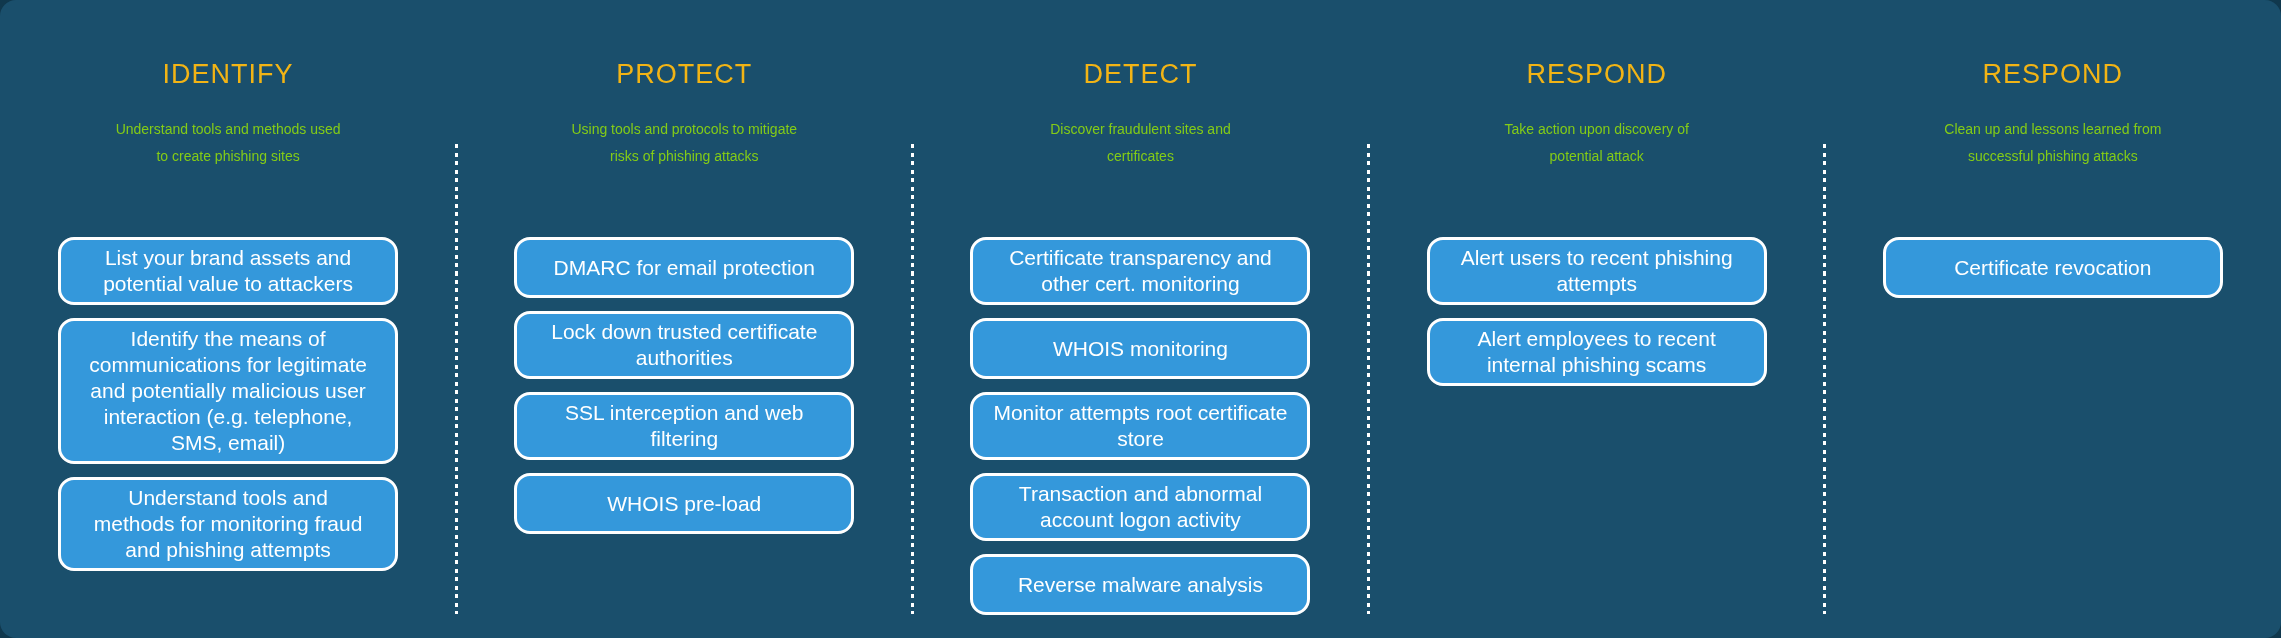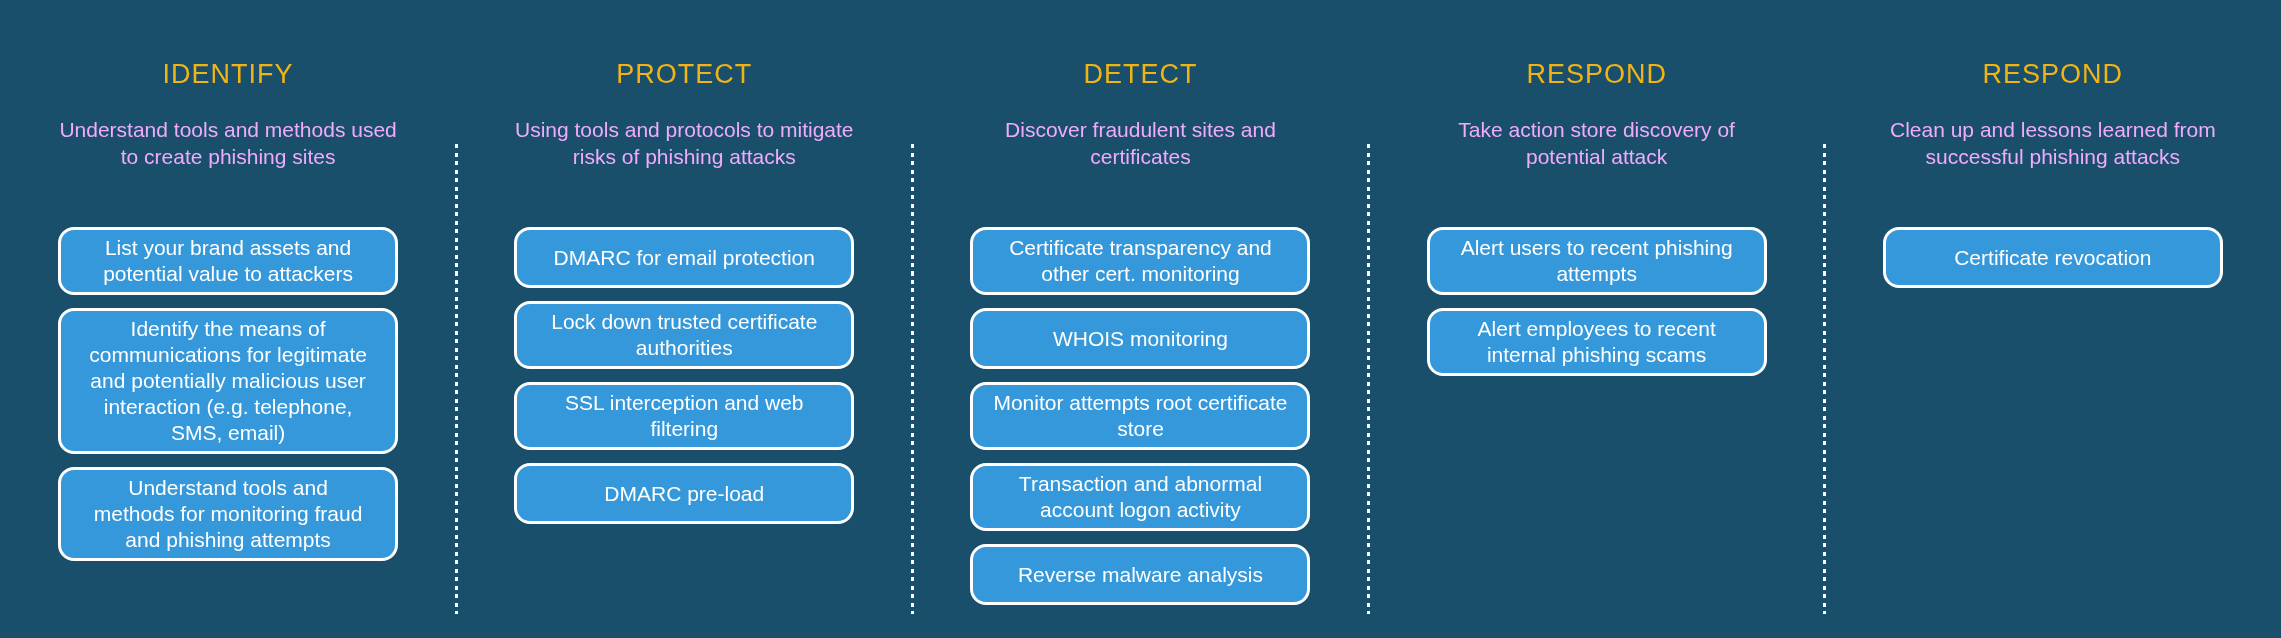--- a/index.html
+++ b/index.html
@@ -7,20 +7,21 @@
     padding: 0;
     background: #10384d;
   }
   .canvas {
     position: relative;
     width: 2281px;
     height: 638px;
     background: #1A4F6C;
     font-family: "Liberation Sans", sans-serif;
     overflow: hidden;
+    border-radius: 16px;
   }
   .columns {
     display: flex;
     height: 100%;
   }
   .column {
     flex: 0 0 456.2px;
     width: 456.2px;
     position: relative;
     text-align: center;
@@ -30,28 +31,28 @@
     padding-top: 58px;
     font-size: 27px;
     line-height: 32px;
     font-weight: normal;
     letter-spacing: 1px;
     color: #F2B415;
   }
   .col-sub {
     margin: 26px auto 0;
     max-width: 390px;
-    font-size: 21px;
+    font-size: 14px;
     line-height: 27px;
-    color: #f0abfc;
+    color: #84cc16;
     white-space: pre-line;
   }
   .boxes {
     position: absolute;
-    top: 227px;
+    top: 237px;
     left: 50%;
     transform: translateX(-50%);
     width: 340px;
   }
   .action-box {
     box-sizing: border-box;
     min-height: 61px;
     margin-bottom: 13px;
     background: #3498DB;
     border: 3px solid #FFFFFF;
@@ -104,21 +105,21 @@
     <section class="column">
       <h2 class="col-title">PROTECT</h2>
       <p class="col-sub">Using tools and protocols to mitigate
 risks of phishing attacks</p>
       <div class="boxes">
         <div class="action-box">DMARC for email protection</div>
         <div class="action-box">Lock down trusted certificate
 authorities</div>
         <div class="action-box">SSL interception and web
 filtering</div>
-        <div class="action-box">DMARC pre-load</div>
+        <div class="action-box">WHOIS pre-load</div>
       </div>
     </section>
 
     <section class="column">
       <h2 class="col-title">DETECT</h2>
       <p class="col-sub">Discover fraudulent sites and
 certificates</p>
       <div class="boxes">
         <div class="action-box">Certificate transparency and
 other cert. monitoring</div>
@@ -126,21 +127,21 @@
         <div class="action-box">Monitor attempts root certificate
 store</div>
         <div class="action-box">Transaction and abnormal
 account logon activity</div>
         <div class="action-box">Reverse malware analysis</div>
       </div>
     </section>
 
     <section class="column">
       <h2 class="col-title">RESPOND</h2>
-      <p class="col-sub">Take action store discovery of
+      <p class="col-sub">Take action upon discovery of
 potential attack</p>
       <div class="boxes">
         <div class="action-box">Alert users to recent phishing
 attempts</div>
         <div class="action-box">Alert employees to recent
 internal phishing scams</div>
       </div>
     </section>
 
     <section class="column">

